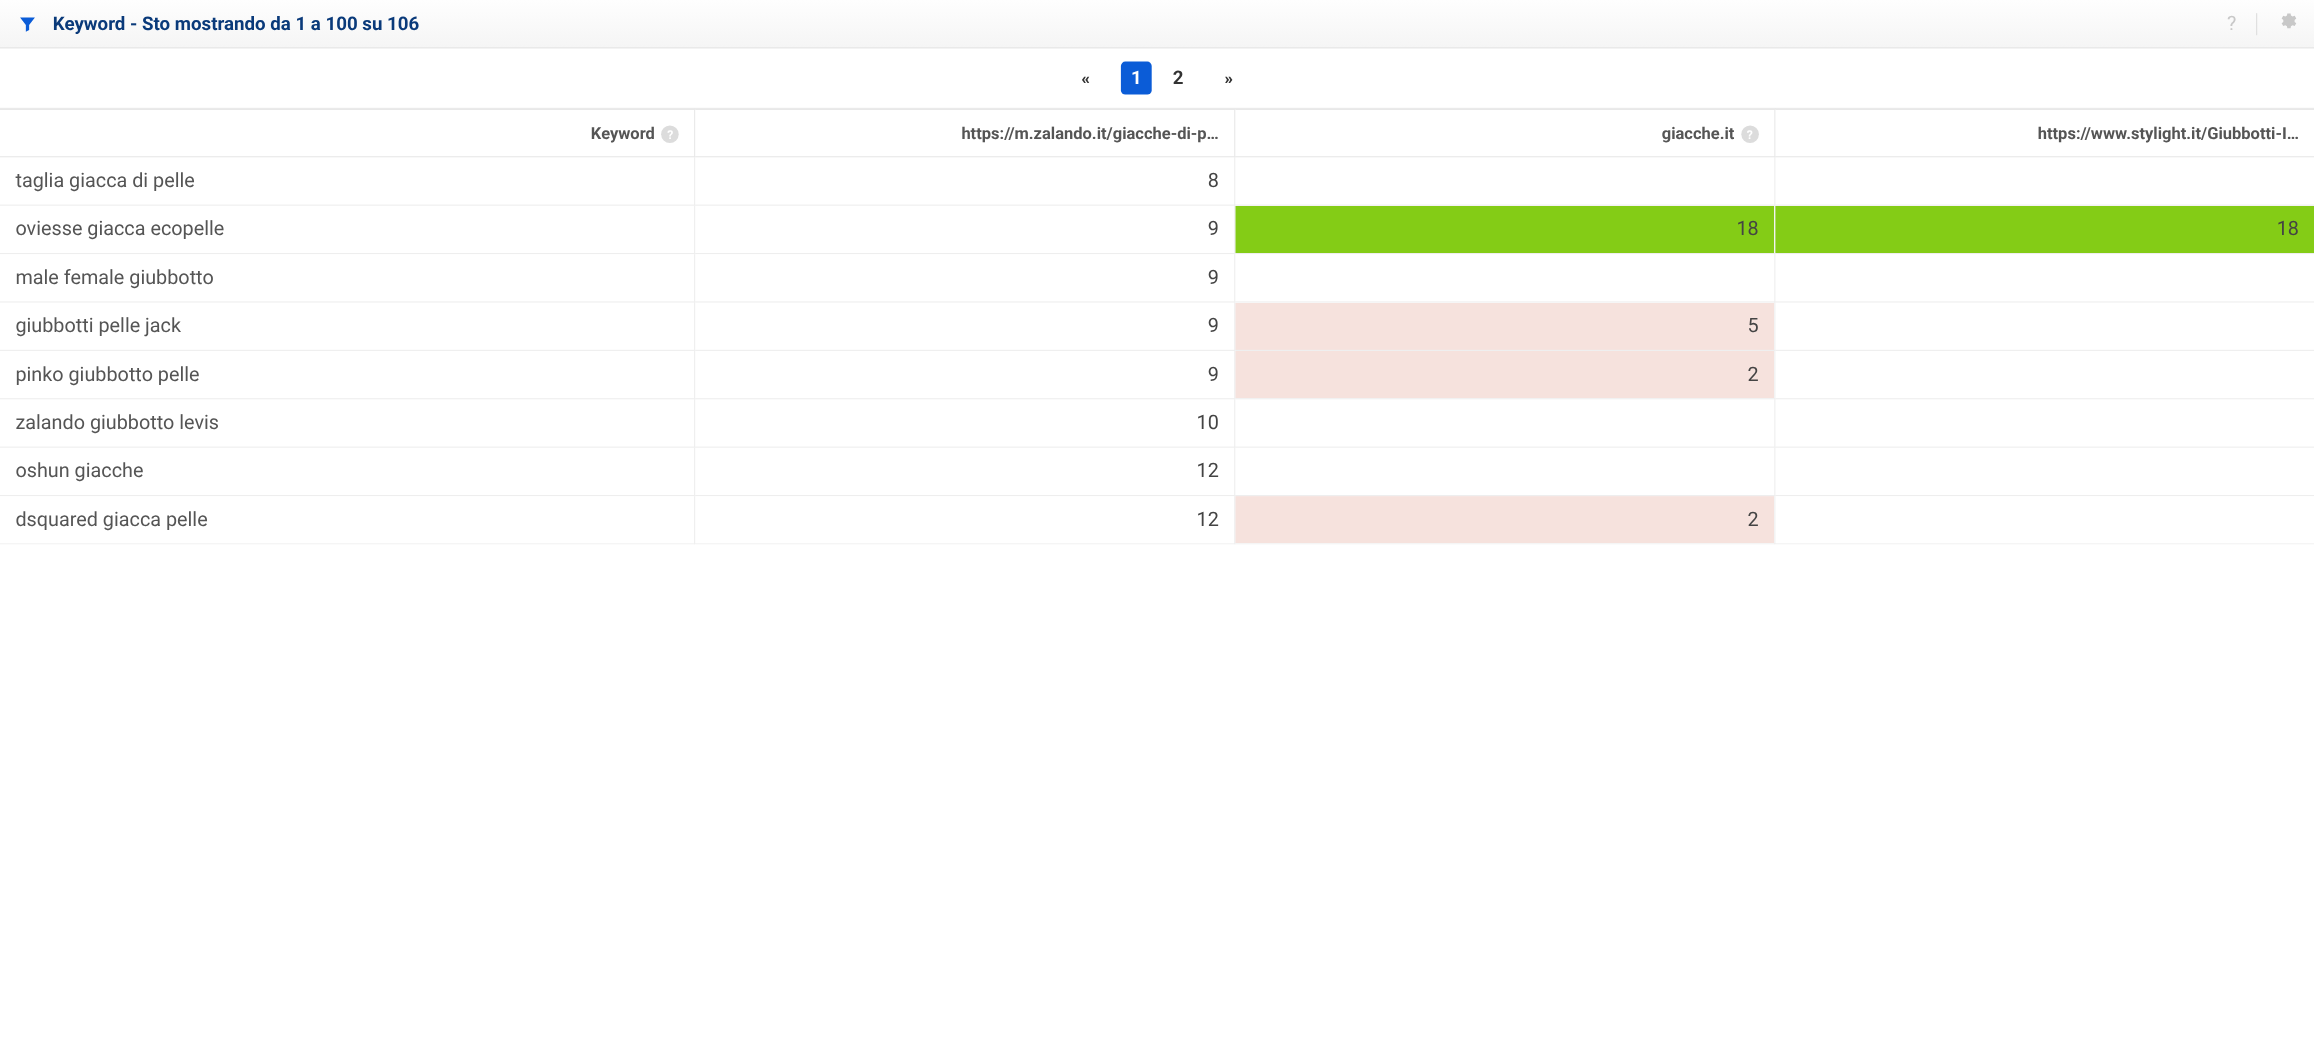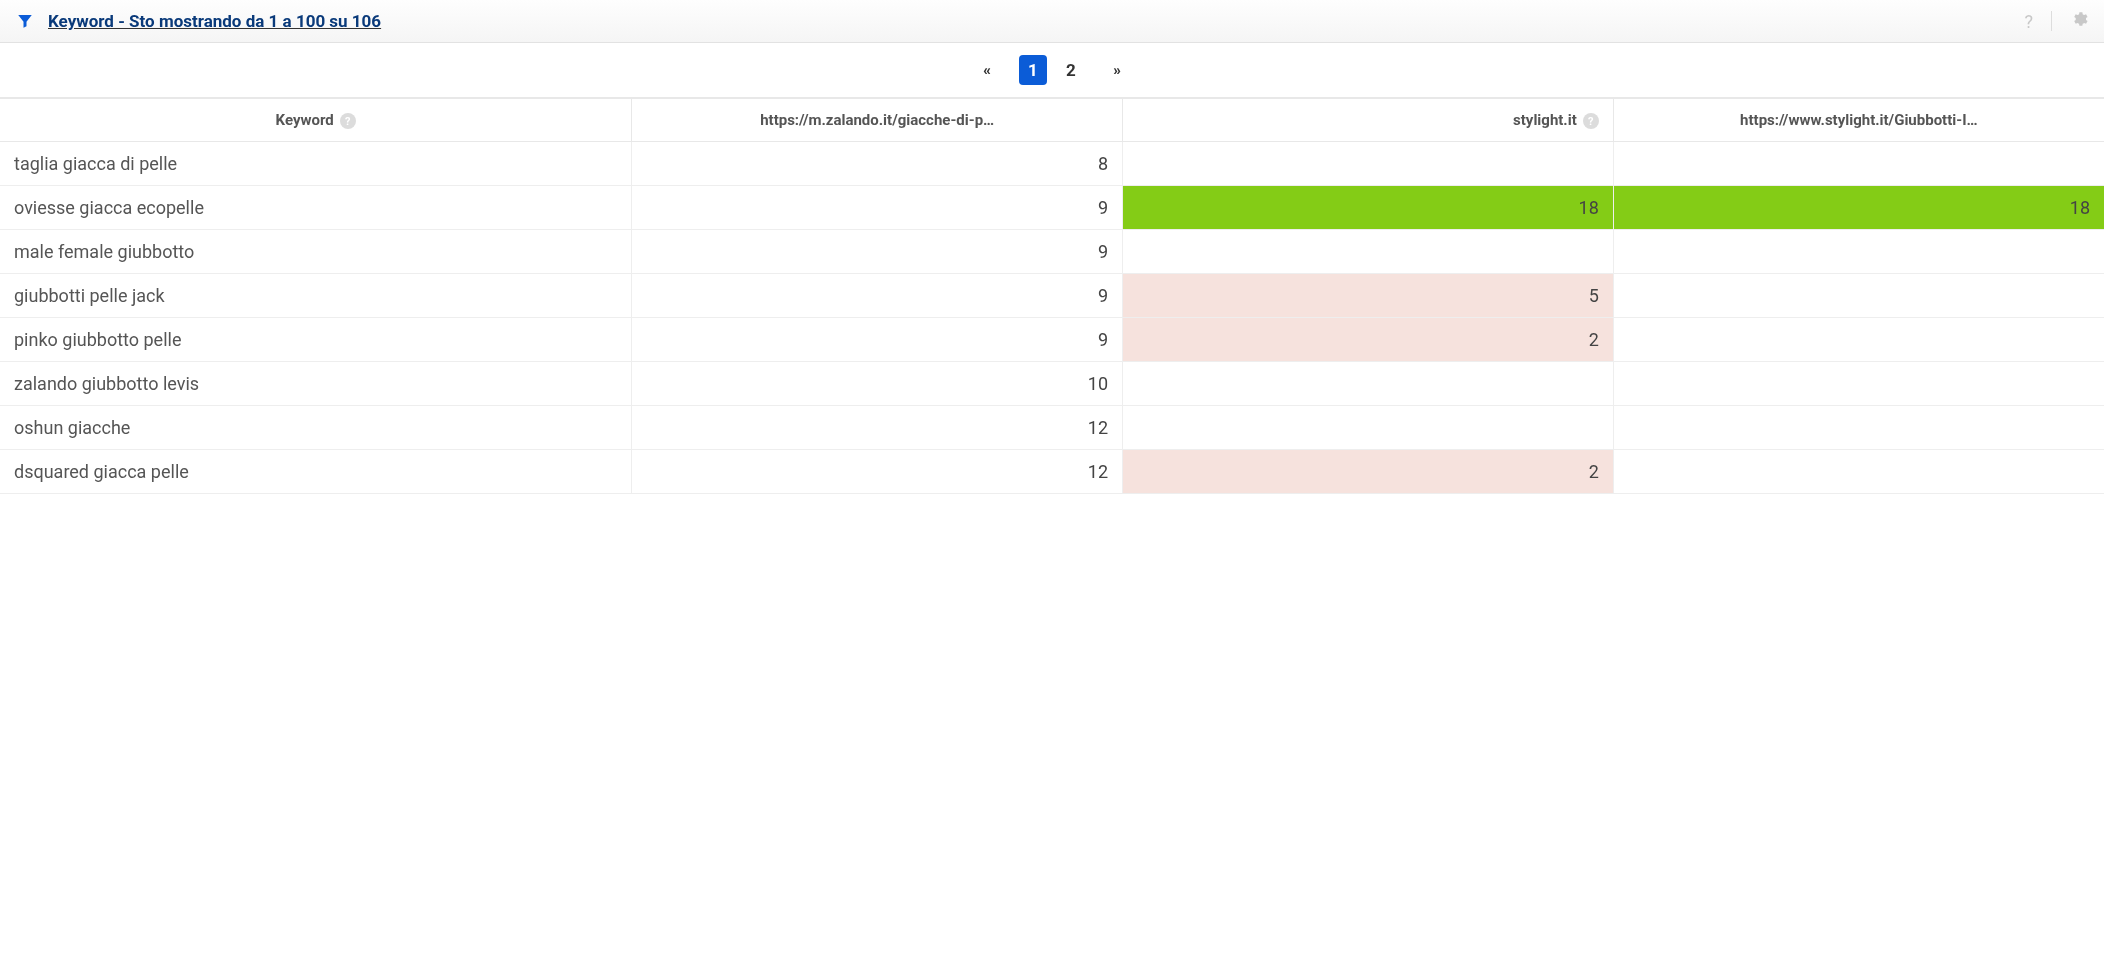--- a/index.html
+++ b/index.html
@@ -17,21 +17,20 @@
     align-items: center;
     justify-content: space-between;
     padding: 10px 16px;
     background: linear-gradient(#fefefe, #f5f5f5);
     border-bottom: 1px solid #e2e2e2;
   }
   .header-left {
     display: flex;
     align-items: center;
     gap: 14px;
-    text-decoration: underline;
   }
   .filter-icon {
     color: #0B5CD7;
     font-size: 18px;
   }
   .filter-icon svg { display:block; }
   .title {
     font-size: 17px;
     font-weight: 700;
     color: #0A3A7A;
@@ -76,21 +75,21 @@
     background: #0B5CD7;
     color: #fff;
   }
   .pg-nav { font-size: 15px; font-weight: 900; }
   table {
     width: 100%;
     border-collapse: collapse;
     table-layout: fixed;
   }
   th {
-    text-align: center;
+    text-align: right;
     padding: 12px 14px;
     font-size: 15px;
     font-weight: 700;
     color: #555;
     border-top: 1px solid #e8e8e8;
     border-bottom: 1px solid #e8e8e8;
     border-right: 1px solid #e8e8e8;
     white-space: nowrap;
     overflow: hidden;
     text-overflow: ellipsis;
@@ -163,21 +162,21 @@
         <span class="pg-btn">2</span>
       </span>
     <span class="pg-btn pg-nav">»</span>
   </div>
 
   <table>
     <thead>
       <tr>
         <th><span class="hdr-text">Keyword</span><span class="qmark">?</span></th>
         <th><span class="hdr-text">https://m.zalando.it/giacche-di-p…</span></th>
-        <th><span class="hdr-text">stylight.it</span><span class="qmark">?</span></th>
+        <th><span class="hdr-text">giacche.it</span><span class="qmark">?</span></th>
         <th><span class="hdr-text">https://www.stylight.it/Giubbotti-I…</span></th>
       </tr>
     </thead>
     <tbody id="tbody">
         <tr>
           <td>taglia giacca di pelle</td>
           <td class="num">8</td>
           <td class="num "></td>
           <td class="num "></td>
         </tr>

